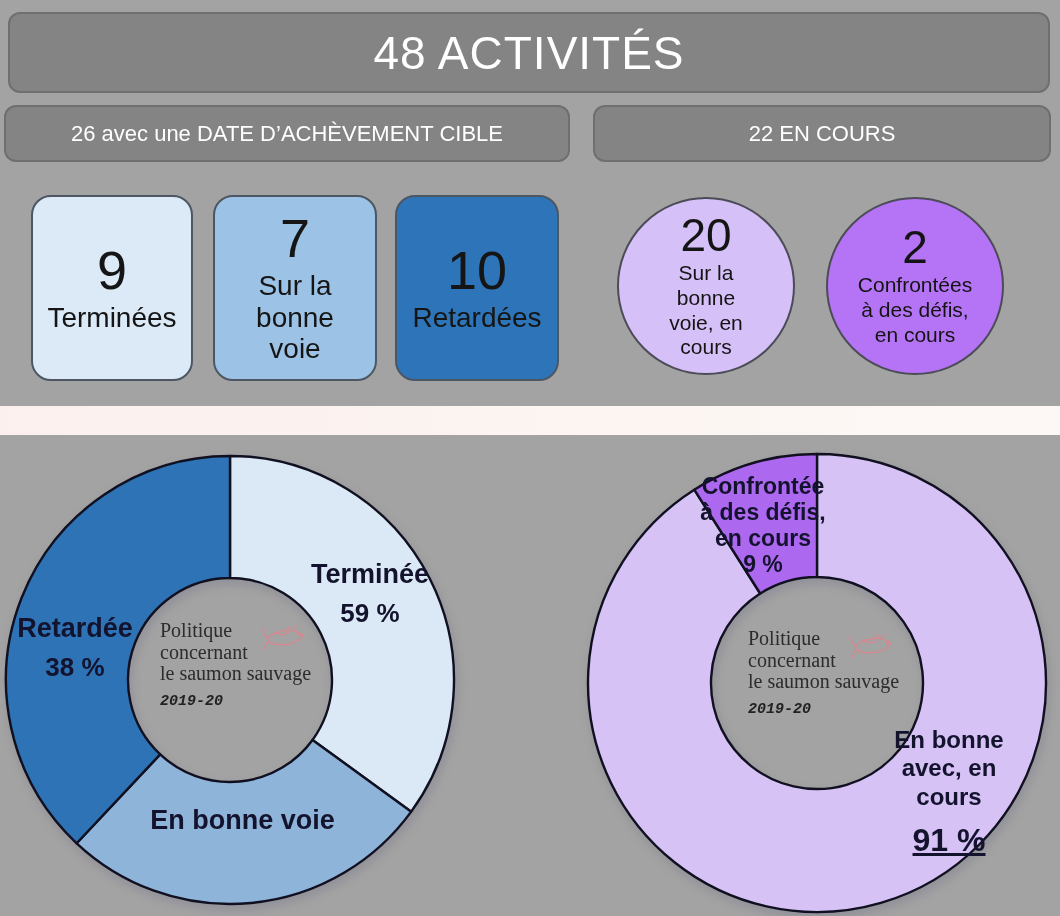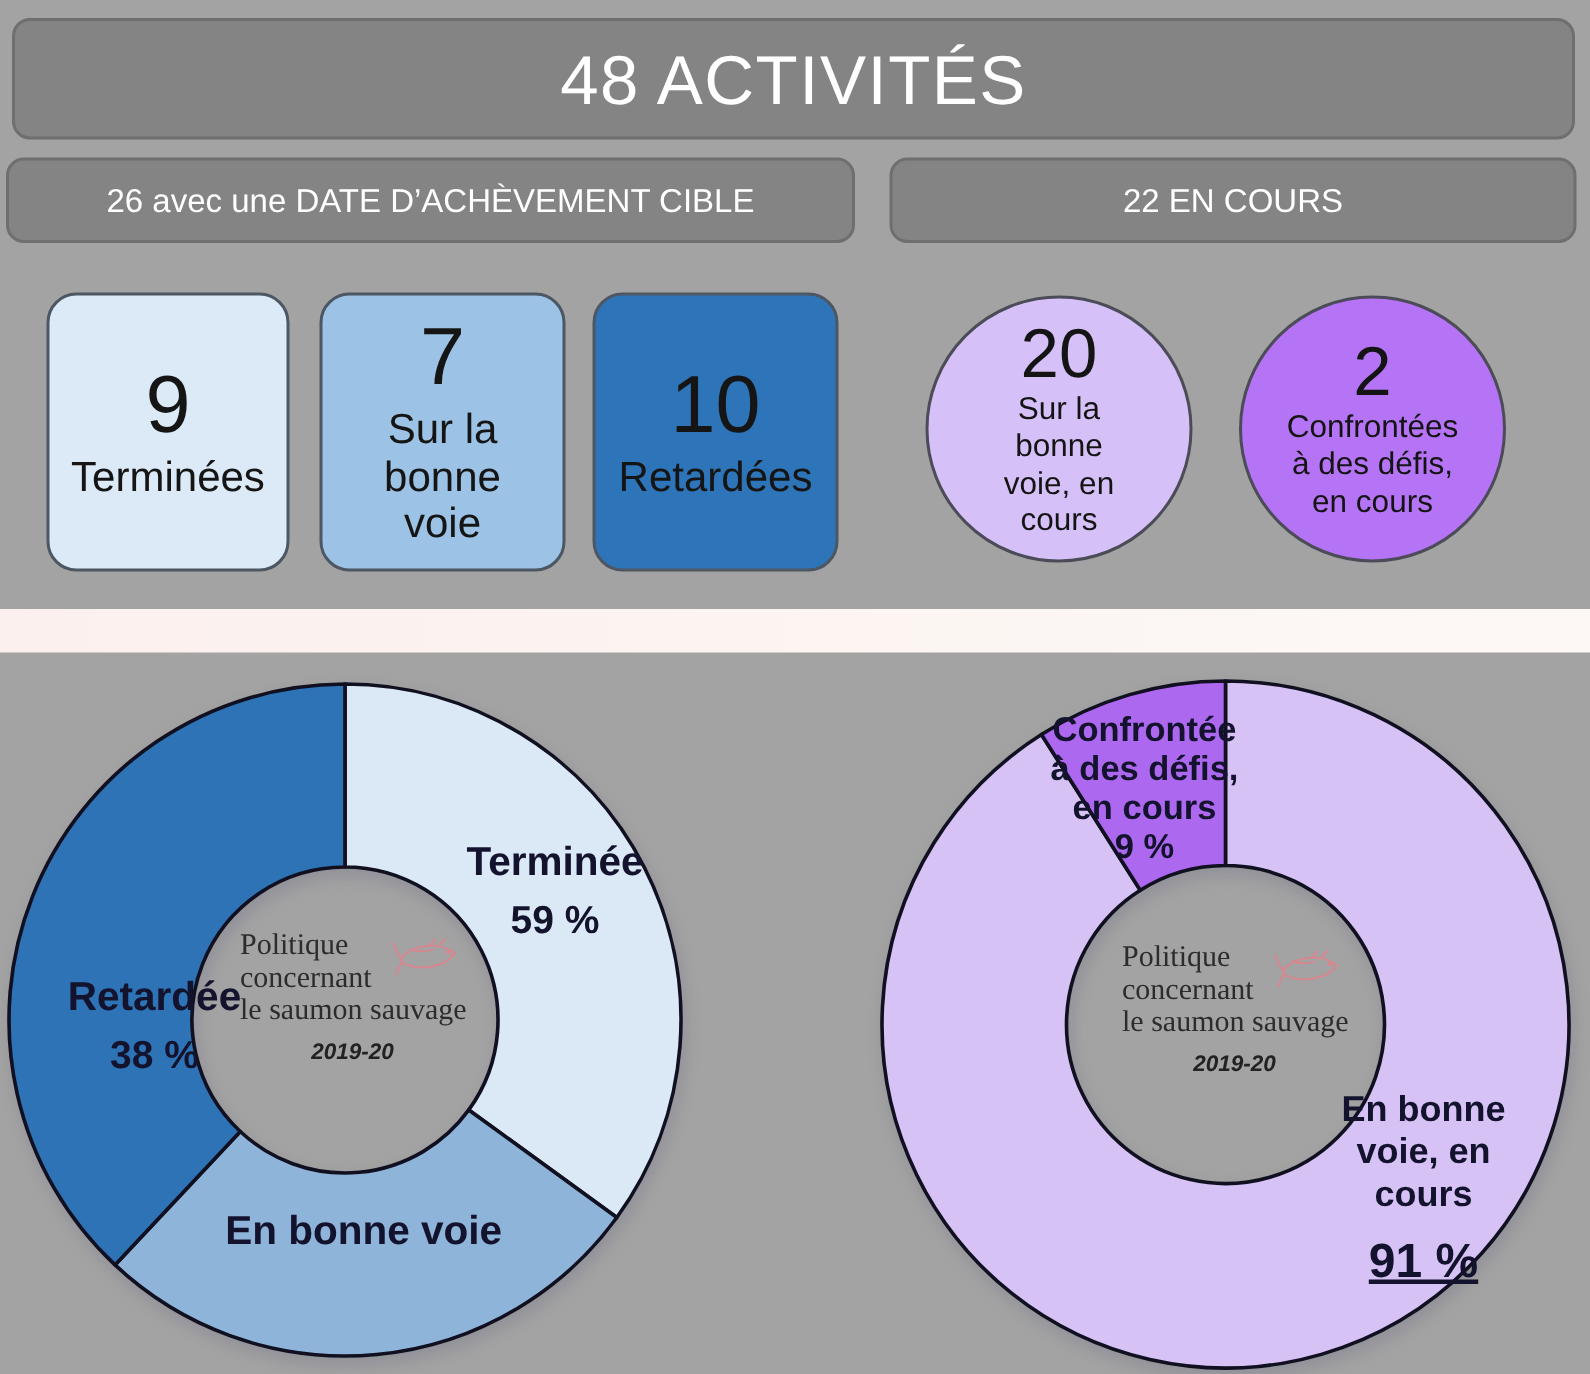--- a/index.html
+++ b/index.html
@@ -42,33 +42,33 @@
   .pink-band{position:absolute;left:0;top:406px;width:1060px;height:29px;
     background:linear-gradient(90deg,#fbf0ed 0%,#fcf5f2 55%,#fdf8f6 100%);}
   
   .donut-svg{position:absolute;filter:drop-shadow(2px 5px 5px rgba(110,110,135,.35));}
   #donut-left-svg{left:0px;top:442px;}
   #donut-right-svg{left:580px;top:442px;}
   .donut-label{position:absolute;text-align:center;font-weight:bold;color:#13132e;}
   .dl-title{font-size:27px;line-height:1.1;}
   .dl-pct{font-size:26px;line-height:1.1;margin-top:9px;}
   .lab-terminee{left:290px;top:560px;width:160px;}
-  .lab-retardee{left:0px;top:650px;width:150px;padding-left:28px;}
+  .lab-retardee{left:0px;top:614px;width:150px;}
   .lab-ebv{left:140px;top:806px;width:205px;}
   .lab-confrontee{left:684px;top:473px;width:158px;font-size:23px;line-height:1.13;}
   .lab-ebv-right{left:870px;top:726px;width:158px;font-size:24px;line-height:1.18;}
   .lab-confrontee .dl-pct{font-size:23px;margin-top:1px;}
   .lab-ebv-right .dl-pct{font-size:32px;margin-top:12px;text-decoration:underline;}
   
   .logo{position:absolute;width:150px;font-family:"Liberation Serif", serif;color:#2c2c2c;}
   .logo-left{left:160px;top:620px;}
   .logo-right{left:748px;top:628px;}
   .logo-line{font-size:20px;line-height:1.08;white-space:nowrap;}
-  .logo-year{font-size:15px;font-weight:bold;font-style:italic;text-align:center;margin-top:8px;
-    font-family:Liberation Sans, sans-serif;color:#222;}
+  .logo-year{font-size:15px;font-weight:bold;font-style:italic;margin-top:8px;
+    font-family:Liberation Mono, monospace;color:#222;}
   .fish{position:absolute;left:99px;top:2px;width:50px;height:32px;}
   .fish path, .fish circle{stroke:#db858f;fill:none;stroke-width:1.5;stroke-linecap:round;}
   .fish circle{fill:#db858f;}
 </style>
 </head>
 <body>
 
 <div class="canvas">
 
   <div class="gray-bar header-bar">
@@ -128,21 +128,21 @@
   </div>
 
   <div class="donut-label lab-confrontee">
     <div>Confrontée</div>
     <div>à des défis,</div>
     <div>en cours</div>
     <div class="dl-pct">9 %</div>
   </div>
   <div class="donut-label lab-ebv-right">
     <div>En bonne</div>
-    <div>voie, en</div>
+    <div>avec, en</div>
     <div>cours</div>
     <div class="dl-pct">91 %</div>
   </div>
 
   <div class="logo logo-left">
     <svg class="fish" viewBox="0 0 60 36">
       <path d="M10 19 C20 8 40 5 53 15 C47 25 26 30 12 23 C10 22 10 20 10 19 Z"></path>
       <path d="M10 19 C6 14 5 11 4 7"></path>
       <path d="M11 22 C8 26 7 29 6 32"></path>
       <path d="M18 12 C24 14 30 14 35 12"></path>

